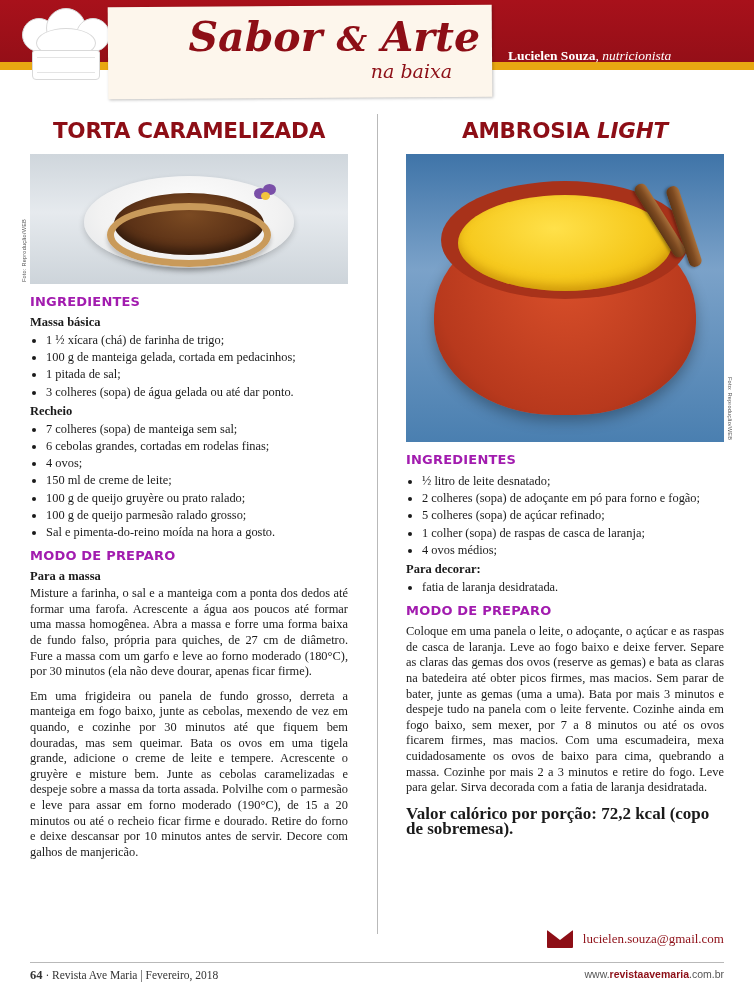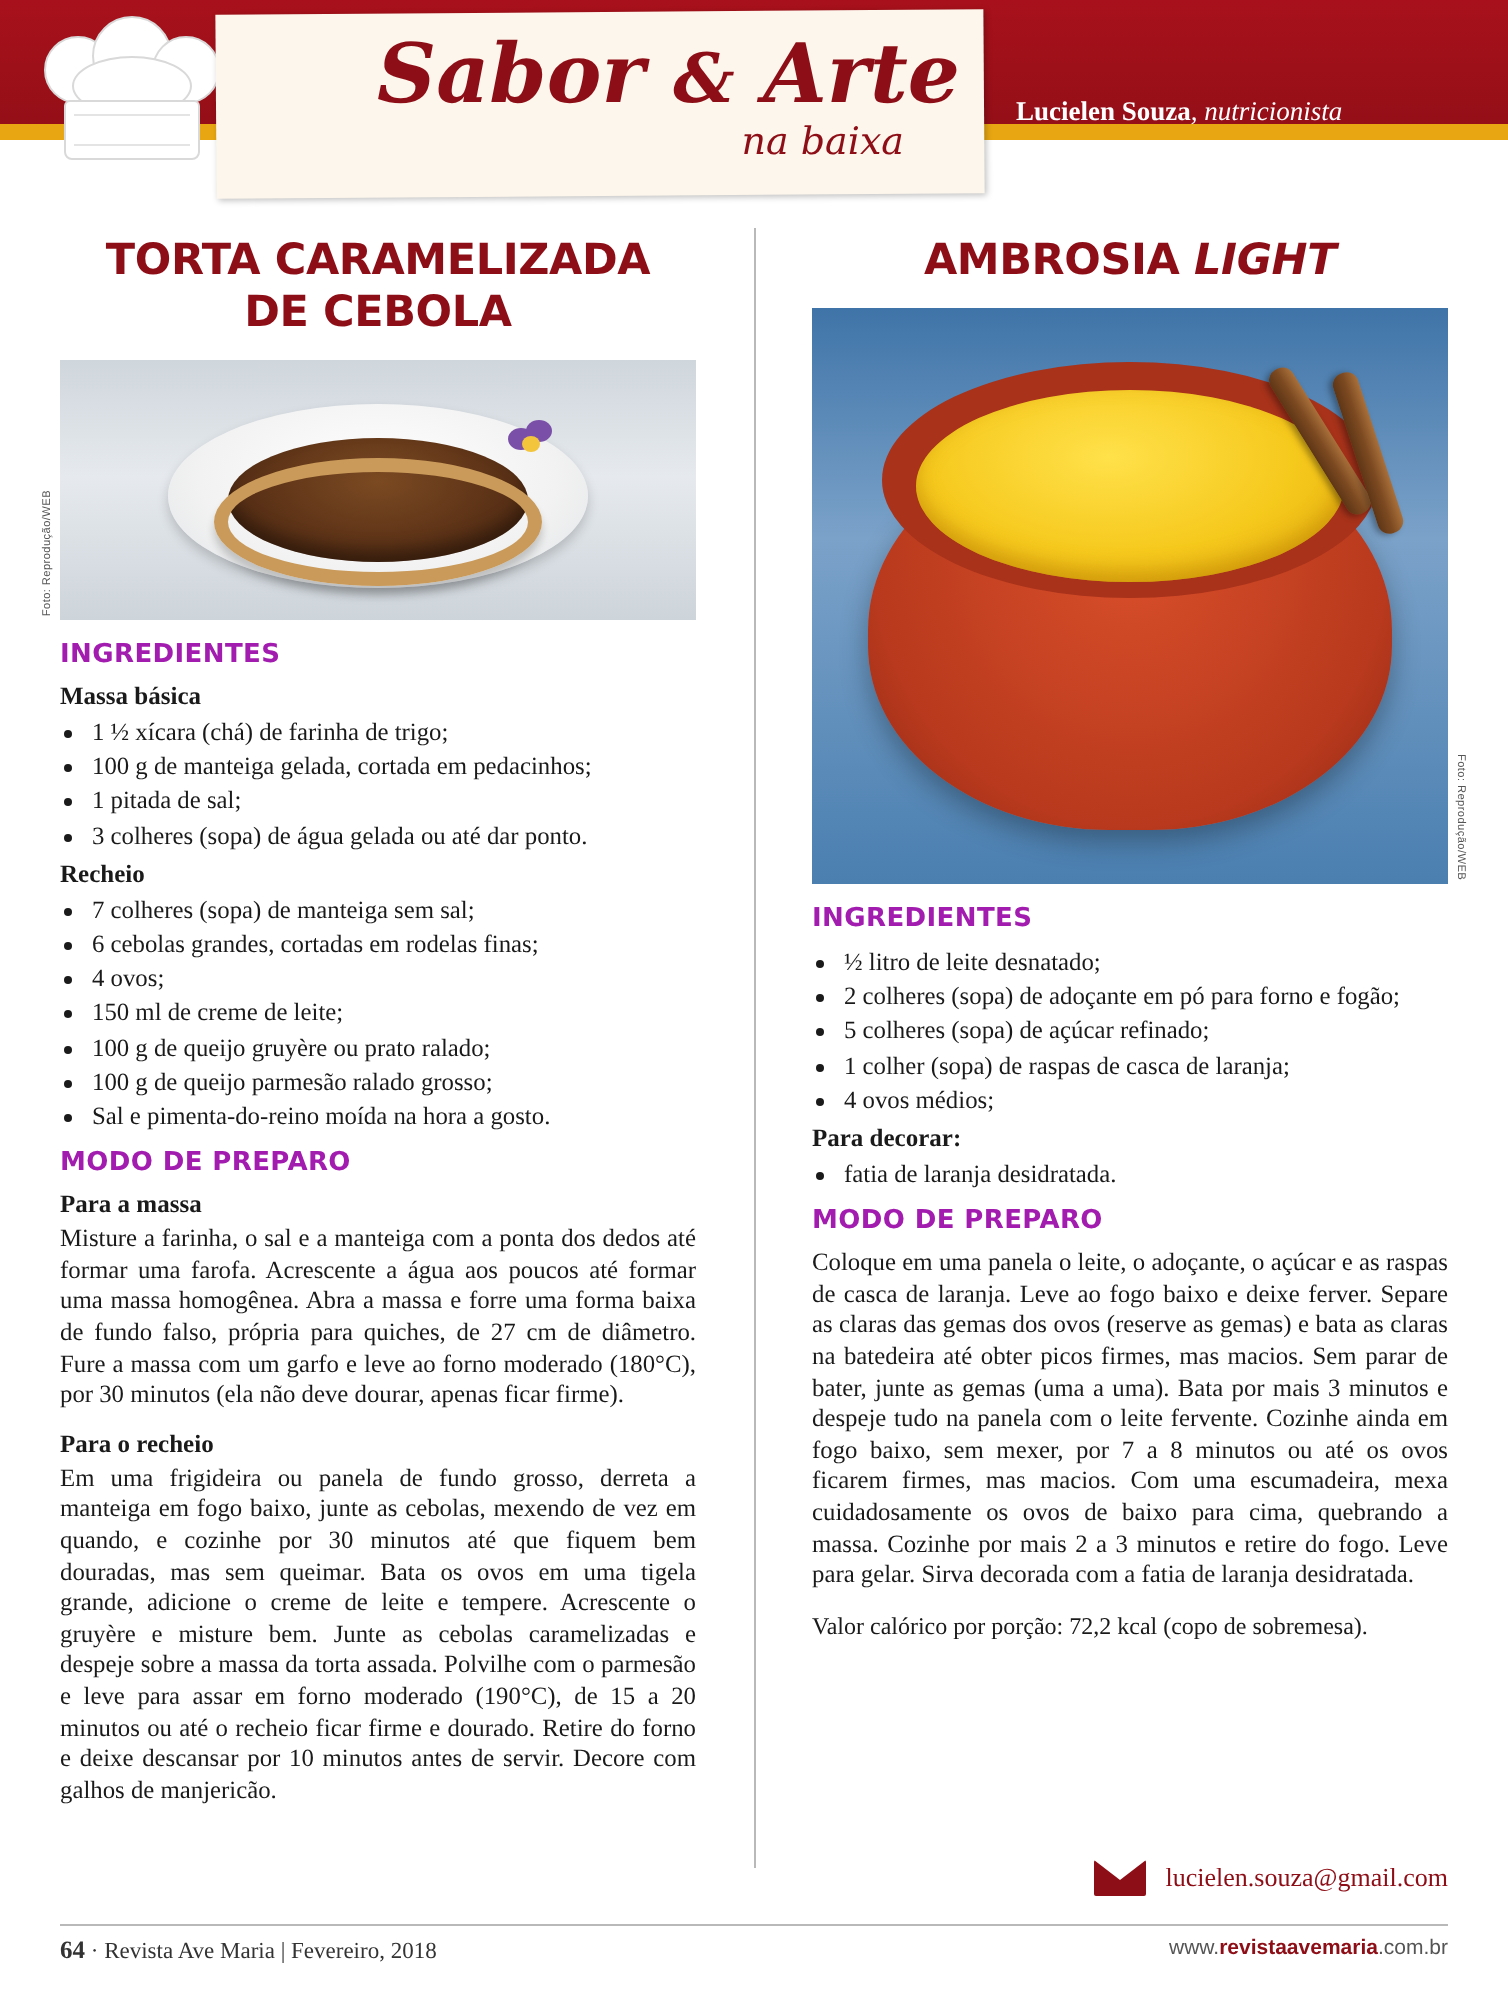--- a/index.html
+++ b/index.html
@@ -188,23 +188,23 @@
   }
   ul.ing li { margin: 0 0 1px 0; }
   .spaced li { margin-bottom: 5px; }
   p.body {
     font-size: 12.4px;
     line-height: 15.6px;
     margin: 0 0 9px 0;
     text-align: justify;
   }
   p.kcal {
-    font-size: 12px;
+    font-size: 17px;
     line-height: 15.6px;
-    font-weight: normal;
+    font-weight: bold;
     margin: 10px 0 0 0;
   }
 
   
   .email-bar {
     position: absolute;
     left: 406px; top: 930px;
     width: 318px;
     display: flex;
     align-items: center;
@@ -364,21 +364,20 @@
     <b>Lucielen Souza</b><i>, nutricionista</i>
   </div>
 </div>
 
 <div class="content">
   <div class="divider"></div>
 
   <div class="col col-left">
     <div class="recipe-title">
       <span>TORTA CARAMELIZADA</span><br>
-      <span>DE CEBOLA</span>
     </div>
 
     <div class="photo-wrap">
       <div class="pie-photo">
         <div class="plate"></div>
         <div class="tart"></div>
         <div class="tart-crust"></div>
         <div class="flower">
           <div class="petal" style="left:0;top:4px;"></div>
           <div class="petal" style="left:9px;top:0;"></div>
@@ -403,21 +402,20 @@
       <li>4 ovos;</li>
       <li>150 ml de creme de leite;</li>
       <li>100 g de queijo gruyère ou prato ralado;</li>
       <li>100 g de queijo parmesão ralado grosso;</li>
       <li>Sal e pimenta-do-reino moída na hora a gosto.</li>
     </ul>
 
     <div class="section-head">MODO DE PREPARO</div>
     <div class="sub-head">Para a massa</div>
     <p class="body">Misture a farinha, o sal e a manteiga com a ponta dos dedos até formar uma farofa. Acrescente a água aos poucos até formar uma massa homogênea. Abra a massa e forre uma forma baixa de fundo falso, própria para quiches, de 27 cm de diâmetro. Fure a massa com um garfo e leve ao forno moderado (180°C), por 30 minutos (ela não deve dourar, apenas ficar firme).</p>
-    <div class="sub-head">Para o recheio</div>
     <p class="body">Em uma frigideira ou panela de fundo grosso, derreta a manteiga em fogo baixo, junte as cebolas, mexendo de vez em quando, e cozinhe por 30 minutos até que fiquem bem douradas, mas sem queimar. Bata os ovos em uma tigela grande, adicione o creme de leite e tempere. Acrescente o gruyère e misture bem. Junte as cebolas caramelizadas e despeje sobre a massa da torta assada. Polvilhe com o parmesão e leve para assar em forno moderado (190°C), de 15 a 20 minutos ou até o recheio ficar firme e dourado. Retire do forno e deixe descansar por 10 minutos antes de servir. Decore com galhos de manjericão.</p>
   </div>
 
   <div class="col col-right">
     <div class="recipe-title">
       <span>AMBROSIA </span><span class="lighti">LIGHT</span>
     </div>
 
     <div class="photo-wrap">
       <div class="ambrosia-photo">

